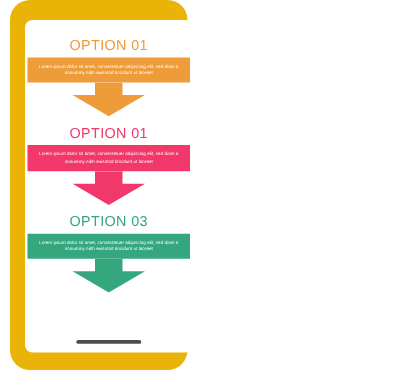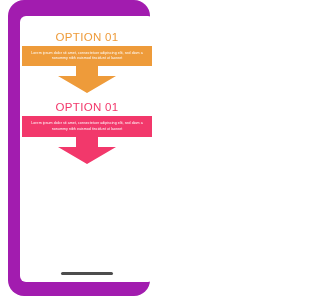--- a/index.html
+++ b/index.html
@@ -7,21 +7,21 @@
   body {
     background:#ffffff;
     font-family:"Liberation Sans", sans-serif;
     overflow:hidden;
   }
 
   .phone-frame {
     position:absolute;
     left:8px; top:0px;
     width:142px; height:296px;
-    background:#a21caf;
+    background:#eab308;
     border-radius:16px;
   }
 
   .screen {
     position:absolute;
     left:12px; top:16px;
     width:134px; height:266px;
     background:#ffffff;
     border-radius:6px;
     overflow:hidden;
@@ -91,16 +91,23 @@
     <div class="step s2">
       <div class="step-title">OPTION 01</div>
       <div class="step-body">Lorem ipsum dolor sit amet, consectetuer adipiscing elit, sed diam a nonummy nibh euismod tincidunt ut laoreet</div>
       <svg class="arrow" width="58" height="27" viewBox="0 0 58 27">
         <path d="M18 0 H40 V10 H58 L29 27 L0 10 H18 Z" fill="#f2386b"></path>
       </svg>
     </div>
 
     <div class="sp-mid"></div>
 
+    <div class="step s3">
+      <div class="step-title">OPTION 03</div>
+      <div class="step-body">Lorem ipsum dolor sit amet, consectetuer adipiscing elit, sed diam a nonummy nibh euismod tincidunt ut laoreet</div>
+      <svg class="arrow" width="58" height="27" viewBox="0 0 58 27">
+        <path d="M18 0 H40 V10 H58 L29 27 L0 10 H18 Z" fill="#34a77f"></path>
+      </svg>
+    </div>
 
     <div class="home-indicator"></div>
   </div>
 </div>
 
 </body></html>

